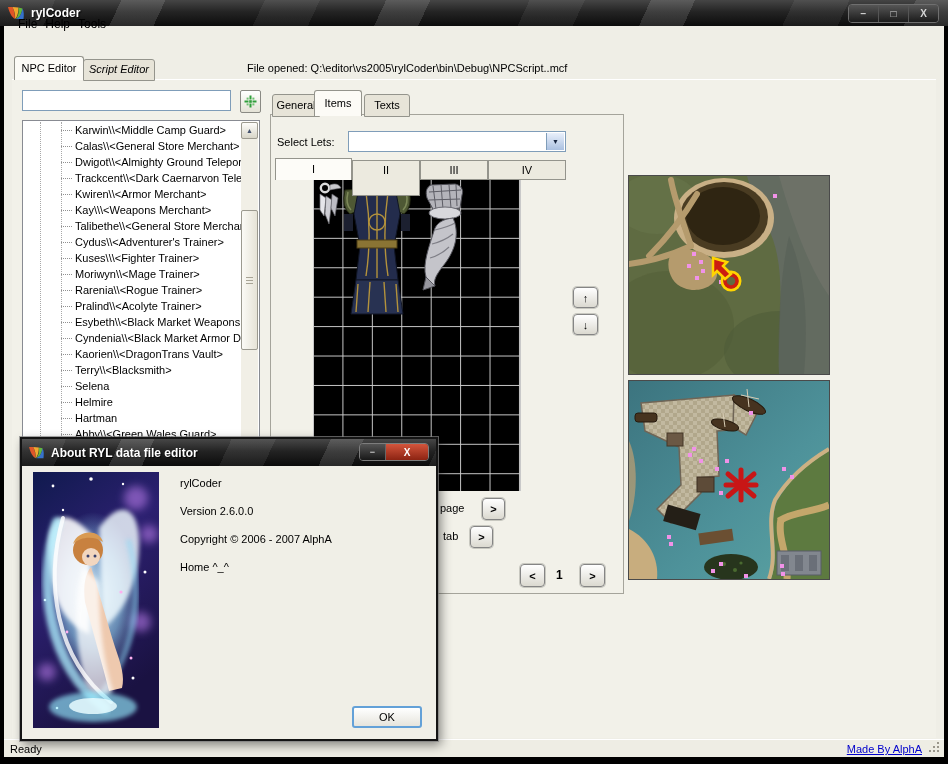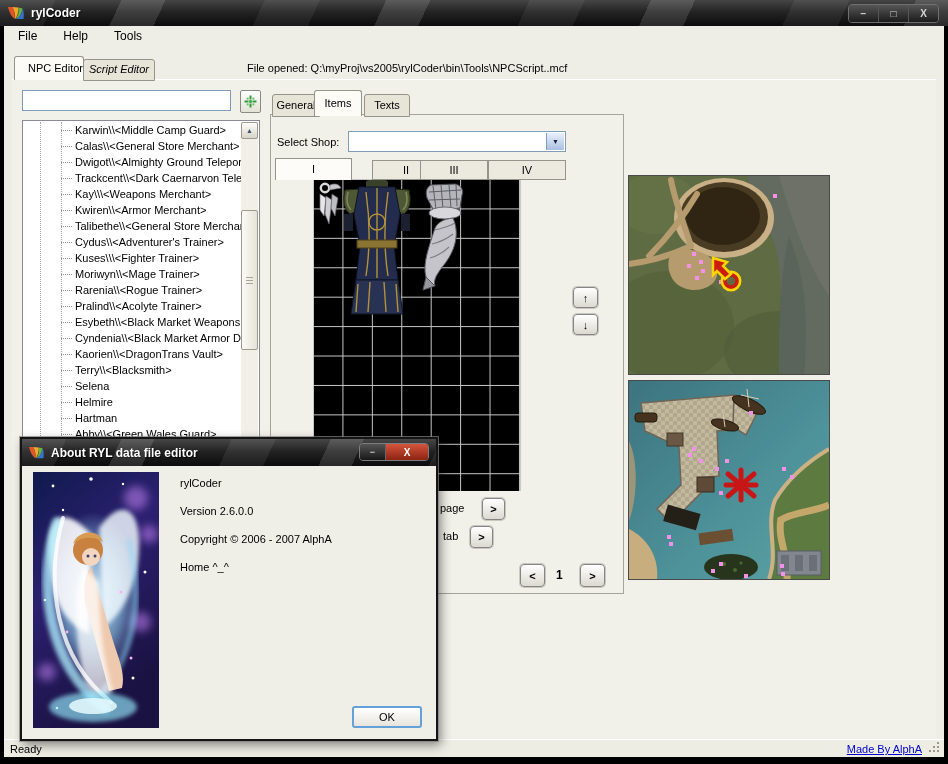--- a/index.html
+++ b/index.html
@@ -15,26 +15,26 @@
     background:repeating-linear-gradient(115deg,rgba(255,255,255,.06) 0 50px,rgba(255,255,255,0) 50px 110px,rgba(255,255,255,.12) 110px 150px,rgba(255,255,255,0) 150px 240px);}
   .title-text{color:#fff;font-weight:bold;font-size:12px;margin-left:6px;text-shadow:1px 1px 1px #000;}
   .winbtns{position:absolute;right:9px;top:4px;display:flex;border:1px solid #6f6f6f;border-radius:4px;overflow:hidden;z-index:5;}
   .winbtn{width:29px;height:17px;display:flex;align-items:center;justify-content:center;
     color:#d5d5d5;font-size:10px;font-weight:bold;background:linear-gradient(180deg,#565656,#1b1b1b);border-left:1px solid #555;}
   .winbtn:first-child{border-left:none;}
 
   .client{left:4px;top:26px;width:940px;height:731px;background:#efeee6;}
 
   
-  .menubar{left:14px;top:27px;display:flex;gap:18px;font-size:12px;}
+  .menubar{left:14px;top:15px;display:flex;font-size:12px;}
   .mitem{padding:2px 4px;}
 
   
   .tab-npc{left:14px;top:56px;width:68px;height:23px;background:#fcfbf6;border:1px solid #94948c;border-bottom:none;
-    border-radius:3px 3px 0 0;text-align:right;line-height:22px;z-index:3;}
+    border-radius:3px 3px 0 0;text-align:center;line-height:22px;z-index:3;}
   .tab-script{left:83px;top:59px;width:70px;height:20px;background:#e7e4d8;border:1px solid #94948c;
     border-radius:3px 3px 0 0;text-align:center;line-height:19px;z-index:2;font-style:italic;}
   .file-label{left:247px;top:62px;}
   .page-bg{left:12px;top:79px;width:924px;height:658px;background:#f2f1e9;border-top:1px solid #fff;}
 
   
   .search{left:22px;top:90px;width:209px;height:21px;border:1px solid #7f9db9;background:#fff;box-sizing:border-box;font-size:11px;padding:0 3px;font-family:"Liberation Sans",sans-serif;}
   .greenbtn{left:240px;top:90px;width:19px;height:21px;border:1px solid #8a8a84;border-radius:2px;
     background:linear-gradient(#ffffff,#e4e2d6);display:flex;align-items:center;justify-content:center;}
   .listbox{left:22px;top:120px;width:238px;height:616px;background:#fff;border:1px solid #888b92;box-sizing:border-box;}
@@ -127,21 +127,21 @@
 
   <div class="abs menubar">
 
   <span class="mitem">File</span>
       <span class="mitem">Help</span>
       <span class="mitem">Tools</span>
     </div>
 
   <div class="abs tab-npc">NPC Editor</div>
   <div class="abs tab-script">Script Editor</div>
-  <div class="abs file-label">File opened: Q:\myProj\vs2005\rylCoder\bin\Tools\NPCScript..mcf</div>
+  <div class="abs file-label">File opened: Q:\editor\vs2005\rylCoder\bin\Debug\NPCScript..mcf</div>
   <div class="abs page-bg"></div>
 
   <input class="abs search" value="" style="">
   <div class="abs greenbtn">
     <svg width="13" height="13" viewBox="0 0 13 13">
       <g fill="#2e9e3a">
         <rect x="5.5" y="0.5" width="2" height="4"></rect>
           <rect x="5.5" y="8.5" width="2" height="4"></rect>
         <rect x="0.5" y="5.5" width="4" height="2"></rect>
           <rect x="8.5" y="5.5" width="4" height="2"></rect>
@@ -162,23 +162,23 @@
       <div class="vline" style="left:37px"></div>
 
         <div class="trow"><span class="conn"></span><span>Karwin\\&lt;Middle Camp Guard&gt;</span></div>
 
         <div class="trow"><span class="conn"></span><span>Calas\\&lt;General Store Merchant&gt;</span></div>
 
         <div class="trow"><span class="conn"></span><span>Dwigot\\&lt;Almighty Ground Teleport</span></div>
 
         <div class="trow"><span class="conn"></span><span>Trackcent\\&lt;Dark Caernarvon Tele</span></div>
 
+        <div class="trow"><span class="conn"></span><span>Kwiren\\&lt;Armor Merchant&gt;</span></div>
+
         <div class="trow"><span class="conn"></span><span>Kay\\\&lt;Weapons Merchant&gt;</span></div>
-
-        <div class="trow"><span class="conn"></span><span>Kwiren\\&lt;Armor Merchant&gt;</span></div>
 
         <div class="trow"><span class="conn"></span><span>Talibethe\\&lt;General Store Merchan</span></div>
 
         <div class="trow"><span class="conn"></span><span>Cydus\\&lt;Adventurer's Trainer&gt;</span></div>
 
         <div class="trow"><span class="conn"></span><span>Kuses\\\&lt;Fighter Trainer&gt;</span></div>
 
         <div class="trow"><span class="conn"></span><span>Moriwyn\\&lt;Mage Trainer&gt;</span></div>
 
         <div class="trow"><span class="conn"></span><span>Rarenia\\&lt;Rogue Trainer&gt;</span></div>
@@ -206,28 +206,28 @@
       <div class="sthumb"></div>
       <div class="sbtn" style="bottom:0">▼</div>
     </div>
   </div>
 
   <div class="abs etab" style="left:272px;top:94px;width:46px;height:21px;line-height:20px">General</div>
   <div class="abs etab sel" style="left:314px;top:90px;width:46px;height:25px;line-height:24px">Items</div>
   <div class="abs etab" style="left:364px;top:94px;width:44px;height:21px;line-height:20px">Texts</div>
   <div class="abs panel"></div>
 
-  <div class="abs shoplabel">Select Shop:</div>
+  <div class="abs shoplabel">Select Lets:</div>
   <div class="abs combo">
     <span class="combo-val"></span>
     <span class="combo-arrow">▼</span>
   </div>
 
   <div class="abs shoptab sel" style="left:275px;top:158px;width:77px;height:22px;line-height:21px">I</div>
-  <div class="abs shoptab" style="left:372px;top:160px;width:68px;height:20px;line-height:19px">II</div>
+  <div class="abs shoptab" style="left:352px;top:160px;width:68px;height:36px;line-height:19px">II</div>
   <div class="abs shoptab" style="left:420px;top:160px;width:68px;height:20px;line-height:19px">III</div>
   <div class="abs shoptab" style="left:488px;top:160px;width:78px;height:20px;line-height:19px">IV</div>
 
   <div class="abs grid"></div>
 
   <svg class="abs" style="left:316px;top:182px" width="26" height="54" viewBox="0 0 26 54">
     <circle cx="9" cy="6" r="4.2" fill="none" stroke="#d9d9d9" stroke-width="2.4"></circle>
     <path d="M14,3 C19,1 23,2 25,6 C21,7 17,7 14,8 Z" fill="#c8c8cc" stroke="#77777d" stroke-width=".6"></path>
     <path d="M4,12 L10,16 8,34 4,28 Z" fill="#e6e6ea" stroke="#707076" stroke-width=".7"></path>
     <path d="M10,14 L16,18 13,42 9,32 Z" fill="#cfcfd5" stroke="#66666c" stroke-width=".7"></path>

